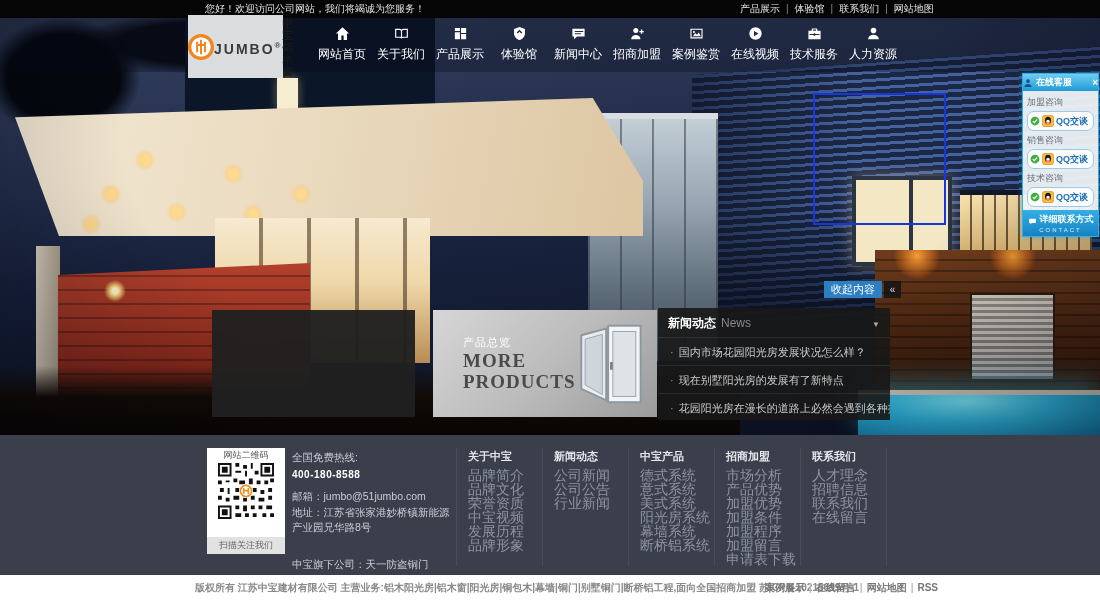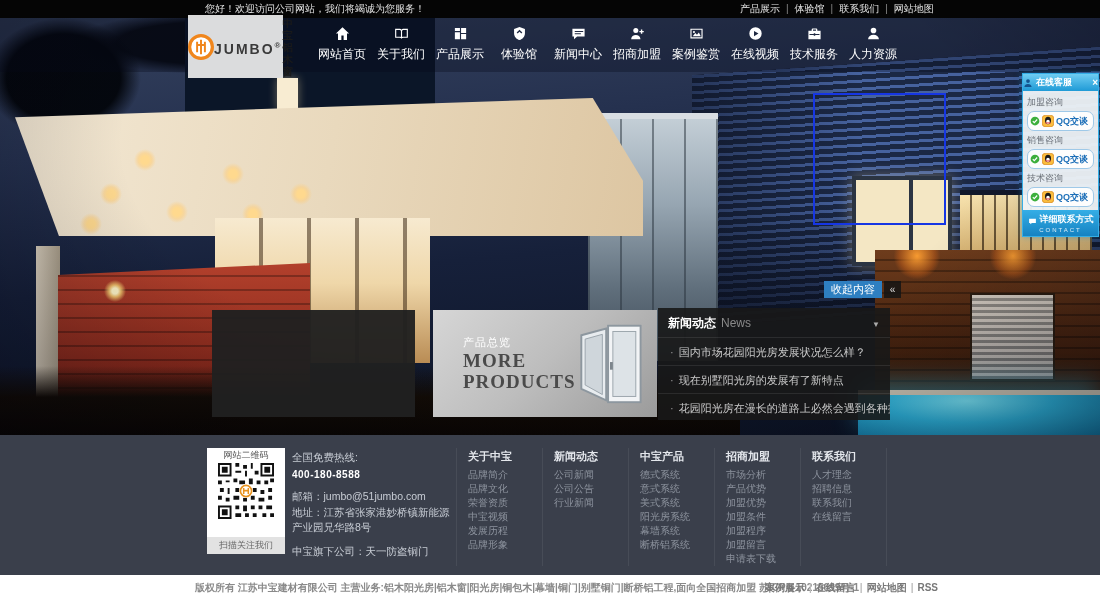--- a/index.html
+++ b/index.html
@@ -155,26 +155,26 @@
     flex-direction:column; align-items:center; }
   .qr-title { font-size:9px; color:#555; line-height:15px; }
   .qr-code svg { width:56px; height:56px; display:block; }
   .qr-caption { margin-top:auto; width:100%; text-align:center; background:#e2e2e2; color:#666; font-size:9px; line-height:17px; cursor:pointer; }
 
   .f-contact { position:absolute; left:292px; top:15px; width:162px; color:#c7ccd4; font-size:10.5px; }
   .f-hot-label { line-height:14px; }
   .f-hot-number { font-size:10px; font-weight:bold; color:#fff; line-height:22px; letter-spacing:.5px; }
   .f-email { line-height:16px; margin-top:2px; }
   .f-address { line-height:15px; margin-top:1px; }
-  .f-company { line-height:14px; margin-top:9px; }
+  .f-company { line-height:14px; margin-top:22px; }
 
   .f-cols { position:absolute; left:456px; top:13px; display:flex; border-left:1px solid #474c57; }
   .f-col { width:86px; padding-left:11px; border-right:1px solid #474c57; }
   .f-col-title { font-size:11px; font-weight:bold; color:#e4e7ec; line-height:16px; margin-bottom:4px; }
-  .f-link { display:block; font-size:10px; color:#8d939e; line-height:14px; text-decoration:none; cursor:pointer; }
+  .f-link { display:block; font-size:14px; color:#8d939e; line-height:14px; text-decoration:none; cursor:pointer; }
 
   
   .bottombar { position:absolute; left:0; top:575px; width:1100px; height:26px; background:#fff;font-weight:bold; }
   .copyright { position:absolute; left:195px; top:0; line-height:26px; font-size:10px; color:#8a8a8a; }
   .bottom-links { position:absolute; left:765px; top:0; line-height:26px; font-size:10px; color:#8a8a8a; }
   .bottom-links a { color:#777; text-decoration:none; cursor:pointer; }
   .bottom-links .sep { margin:0 4px; color:#bbb; }
 </style>
 </head>
 <body>

